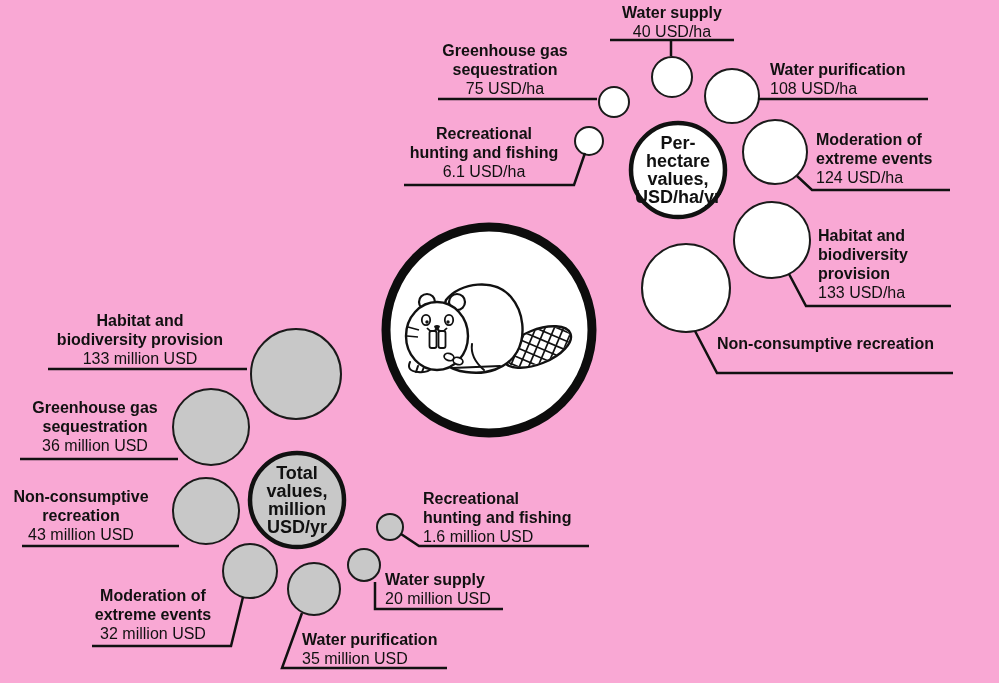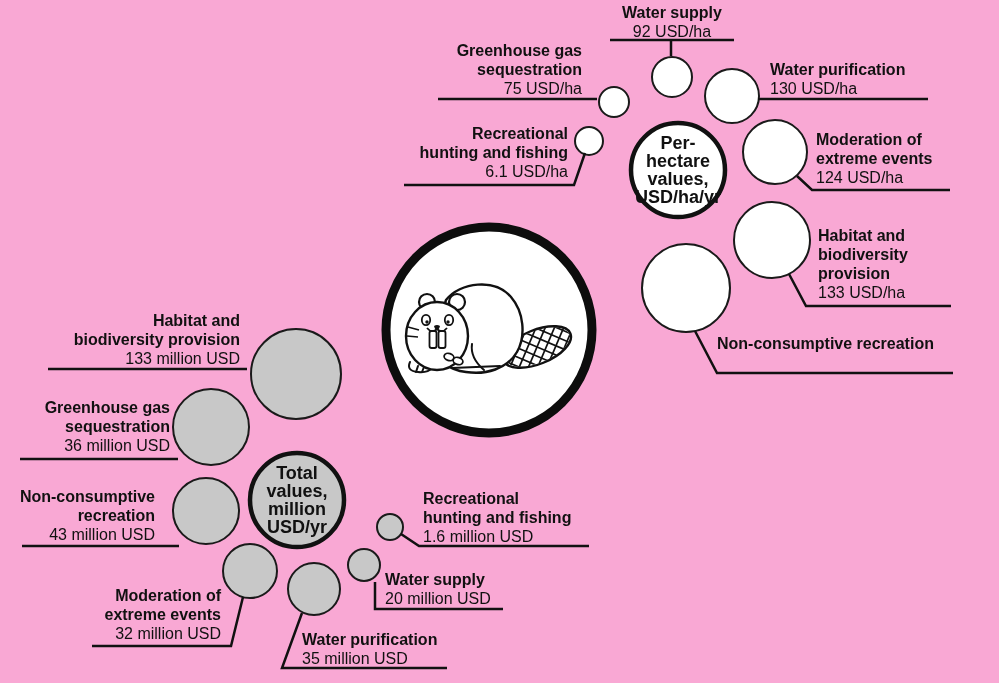--- a/index.html
+++ b/index.html
@@ -4,21 +4,21 @@
 <style>
   html,body{margin:0;padding:0;background:#fff;}
   .figure{
     position:relative;width:999px;height:683px;background:#f9a8d4;
     font-family:"Liberation Sans",sans-serif;color:#111;overflow:hidden;
   }
   .layer{position:absolute;left:0;top:0;}
   .lbl{position:absolute;font-size:16px;line-height:19px;}
   .lname{font-weight:700;display:block;white-space:pre-line;}
   .lval{display:block;white-space:pre-line;}
-  .ta-r{text-align:right}
+  .ta-r{text-align:center}
   .ta-c{text-align:center}
   .hub{
     position:absolute;display:flex;align-items:center;justify-content:center;
     text-align:center;font-weight:700;font-size:18px;line-height:18px;white-space:pre-line;
   }
   
   #t-ws  {left:594px;top:3px;width:156px;}
   #t-ghg {left:428px;top:41px;width:154px;}
   #t-wp  {left:770px;top:60px;width:170px;}
   #t-mee {left:816px;top:130px;width:140px;}
@@ -138,30 +138,30 @@
       <path d="M22 546 L179 546"></path>
       <path d="M243 597 L231 646 L92 646"></path>
       <path d="M302 613 L282 668 L447 668"></path>
       <path d="M375 582 L375 609 L503 609"></path>
       <path d="M401 534 L419 546 L589 546"></path>
     </g>
   </svg>
 
   <div class="lbl ta-c" id="t-ws">
     <span class="lname">Water supply</span>
-    <span class="lval">92 USD/ha</span>
+    <span class="lval">40 USD/ha</span>
   </div>
   <div class="lbl ta-r" id="t-ghg">
     <span class="lname">Greenhouse gas
 sequestration</span>
     <span class="lval">75 USD/ha</span>
   </div>
   <div class="lbl" id="t-wp">
     <span class="lname">Water purification</span>
-    <span class="lval">130 USD/ha</span>
+    <span class="lval">108 USD/ha</span>
   </div>
   <div class="lbl" id="t-mee">
     <span class="lname">Moderation of
 extreme events</span>
     <span class="lval">124 USD/ha</span>
   </div>
   <div class="lbl" id="t-hab">
     <span class="lname">Habitat and
 biodiversity
 provision</span>

